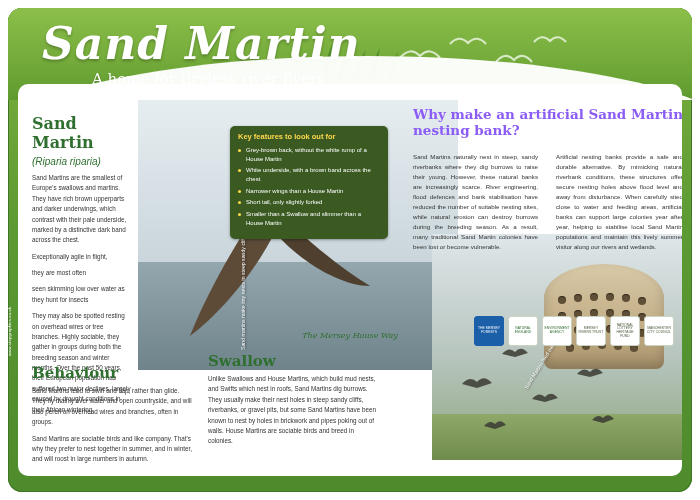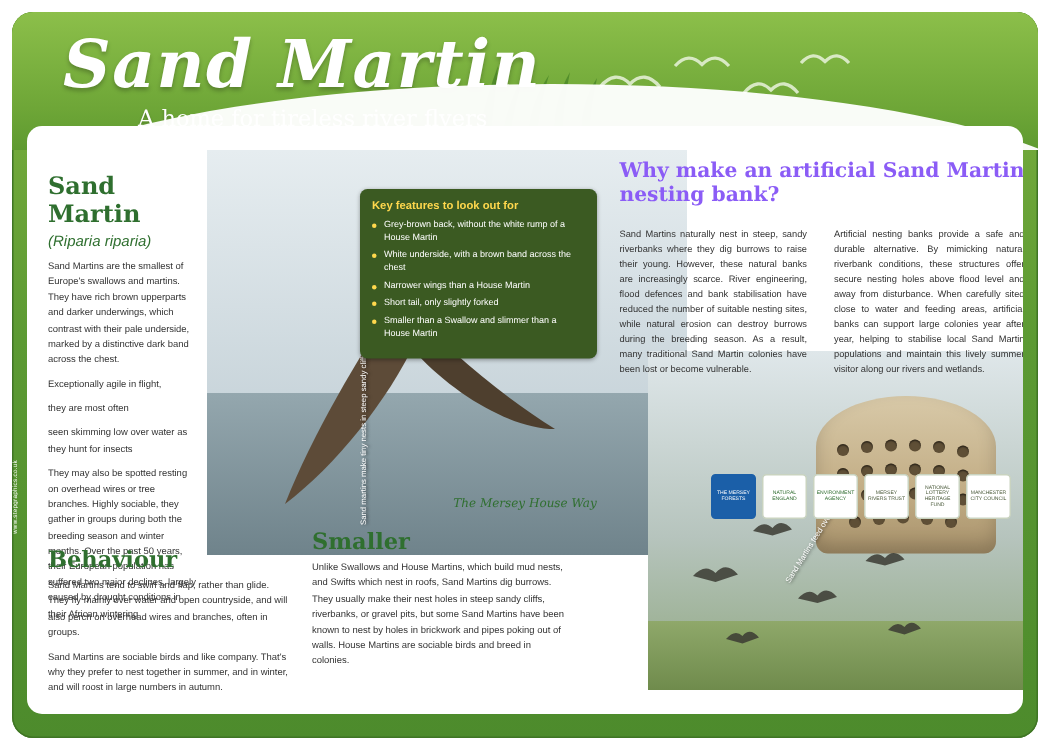--- a/index.html
+++ b/index.html
@@ -107,21 +107,21 @@
   }
   .behaviour{
     position:absolute;left:14px;top:268px;width:160px;margin-top:12px;
   }
   .nesting{
     position:absolute;left:190px;top:268px;width:170px;
   }
 
   
   .keybox{
-    position:absolute;left:222px;top:42px;width:142px;
+    position:absolute;left:212px;top:42px;width:142px;
     background:#3b5a22;color:#fff;border-radius:5px;padding:6px 8px 8px 8px;
     box-shadow:0 1px 3px rgba(0,0,0,.35);
   }
   .keybox h3{
     margin:0 0 5px 0;font-size:7.5px;color:#ffd84d;font-weight:bold;
   }
   .keybox ul{margin:0;padding:0;list-style:none;}
   .keybox li{
     font-size:6px;line-height:1.45;padding-left:8px;position:relative;margin-bottom:3px;
   }
@@ -292,21 +292,21 @@
 
       <div class="behaviour">
         <h2 class="sec">Behaviour</h2>
         <div class="body">
           <p>Sand Martins tend to swirl and flap, rather than glide. They fly mainly over water and open countryside, and will also perch on overhead wires and branches, often in groups.</p>
           <p>Sand Martins are sociable birds and like company. That's why they prefer to nest together in summer, and in winter, and will roost in large numbers in autumn.</p>
         </div>
       </div>
 
       <div class="nesting">
-        <h2 class="sec">Smaller</h2>
+        <h2 class="sec">Swallow</h2>
         <div class="body">
           <p>Unlike Swallows and House Martins, which build mud nests, and Swifts which nest in roofs, Sand Martins dig burrows. They usually make their nest holes in steep sandy cliffs, riverbanks, or gravel pits, but some Sand Martins have been known to nest by holes in brickwork and pipes poking out of walls. House Martins are sociable birds and breed in colonies.</p>
         </div>
       </div>
 
       <div class="art art-head" style="position:absolute;">
         <h2>Why make an artificial Sand Martin nesting bank?</h2>
       </div>
       <div class="art art-c1" style="position:absolute;">
         <p>Sand Martins naturally nest in steep, sandy riverbanks where they dig burrows to raise their young. However, these natural banks are increasingly scarce. River engineering, flood defences and bank stabilisation have reduced the number of suitable nesting sites, while natural erosion can destroy burrows during the breeding season. As a result, many traditional Sand Martin colonies have been lost or become vulnerable.</p>

